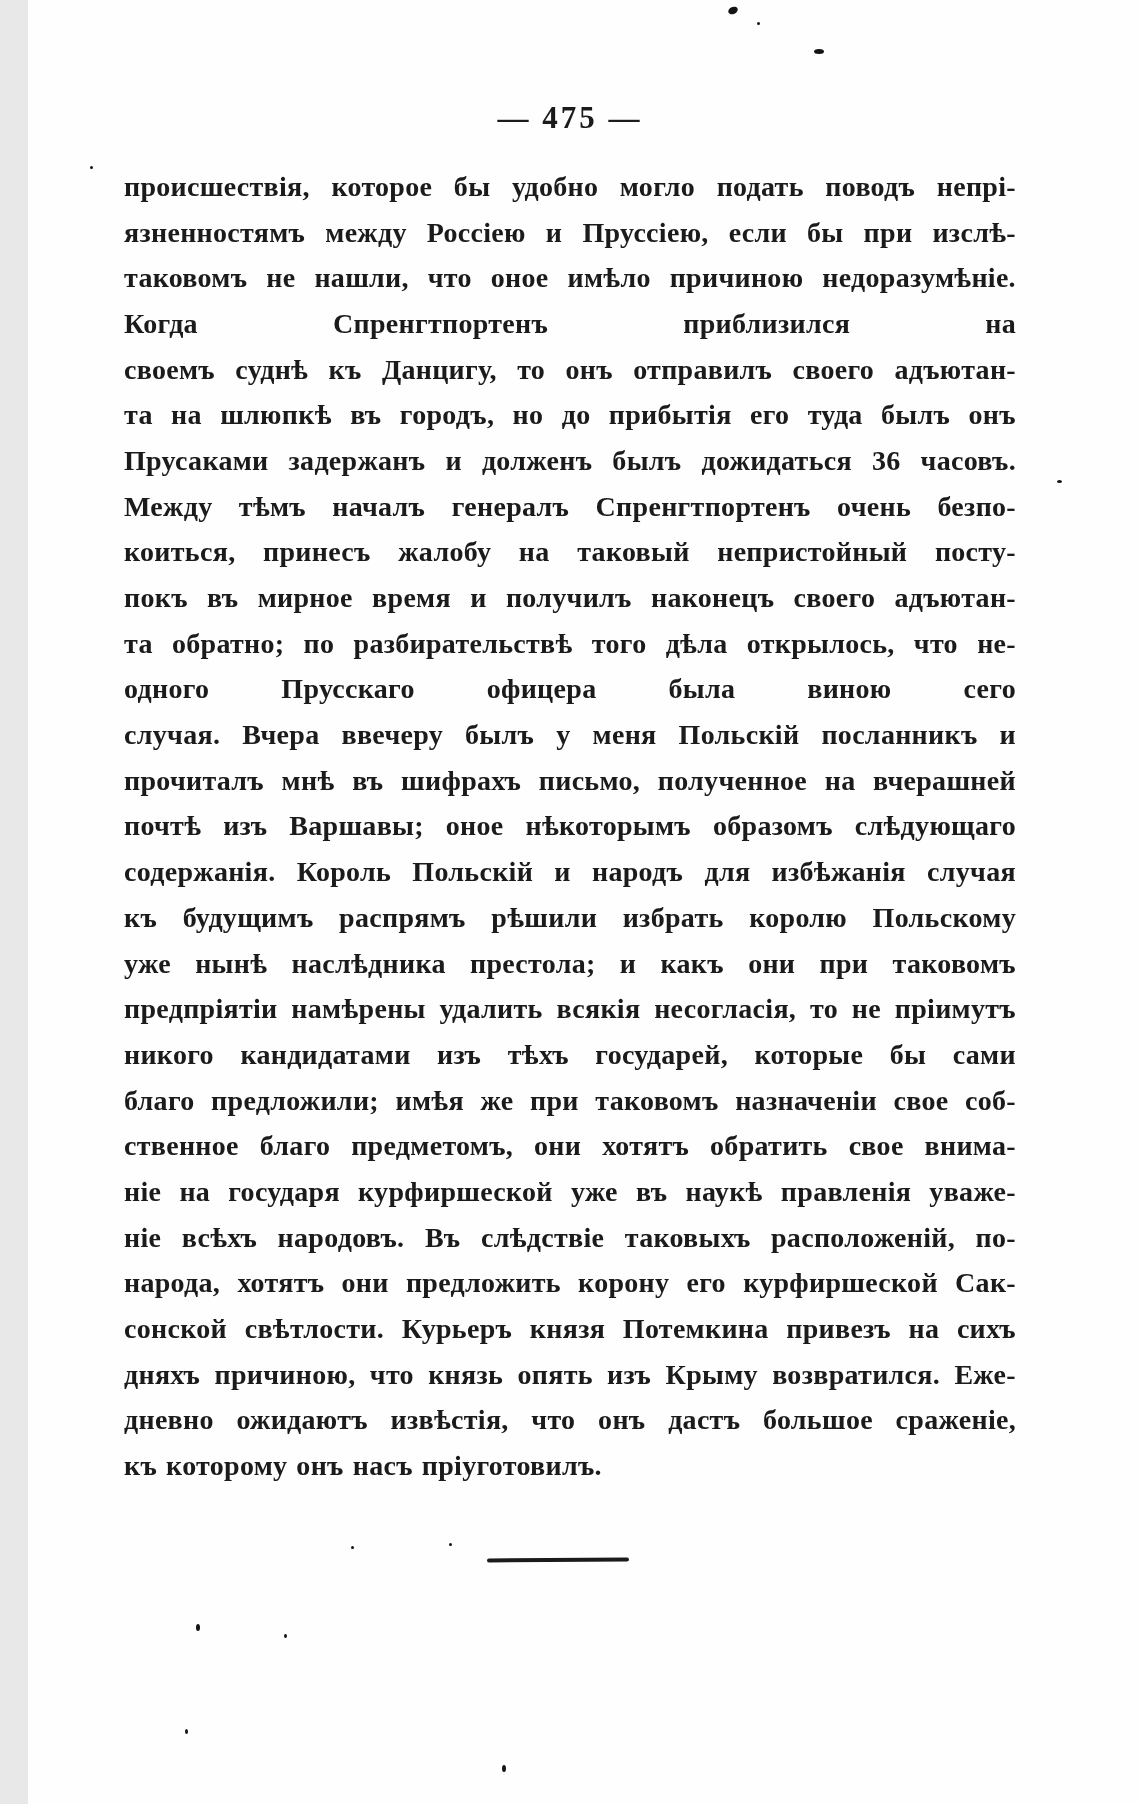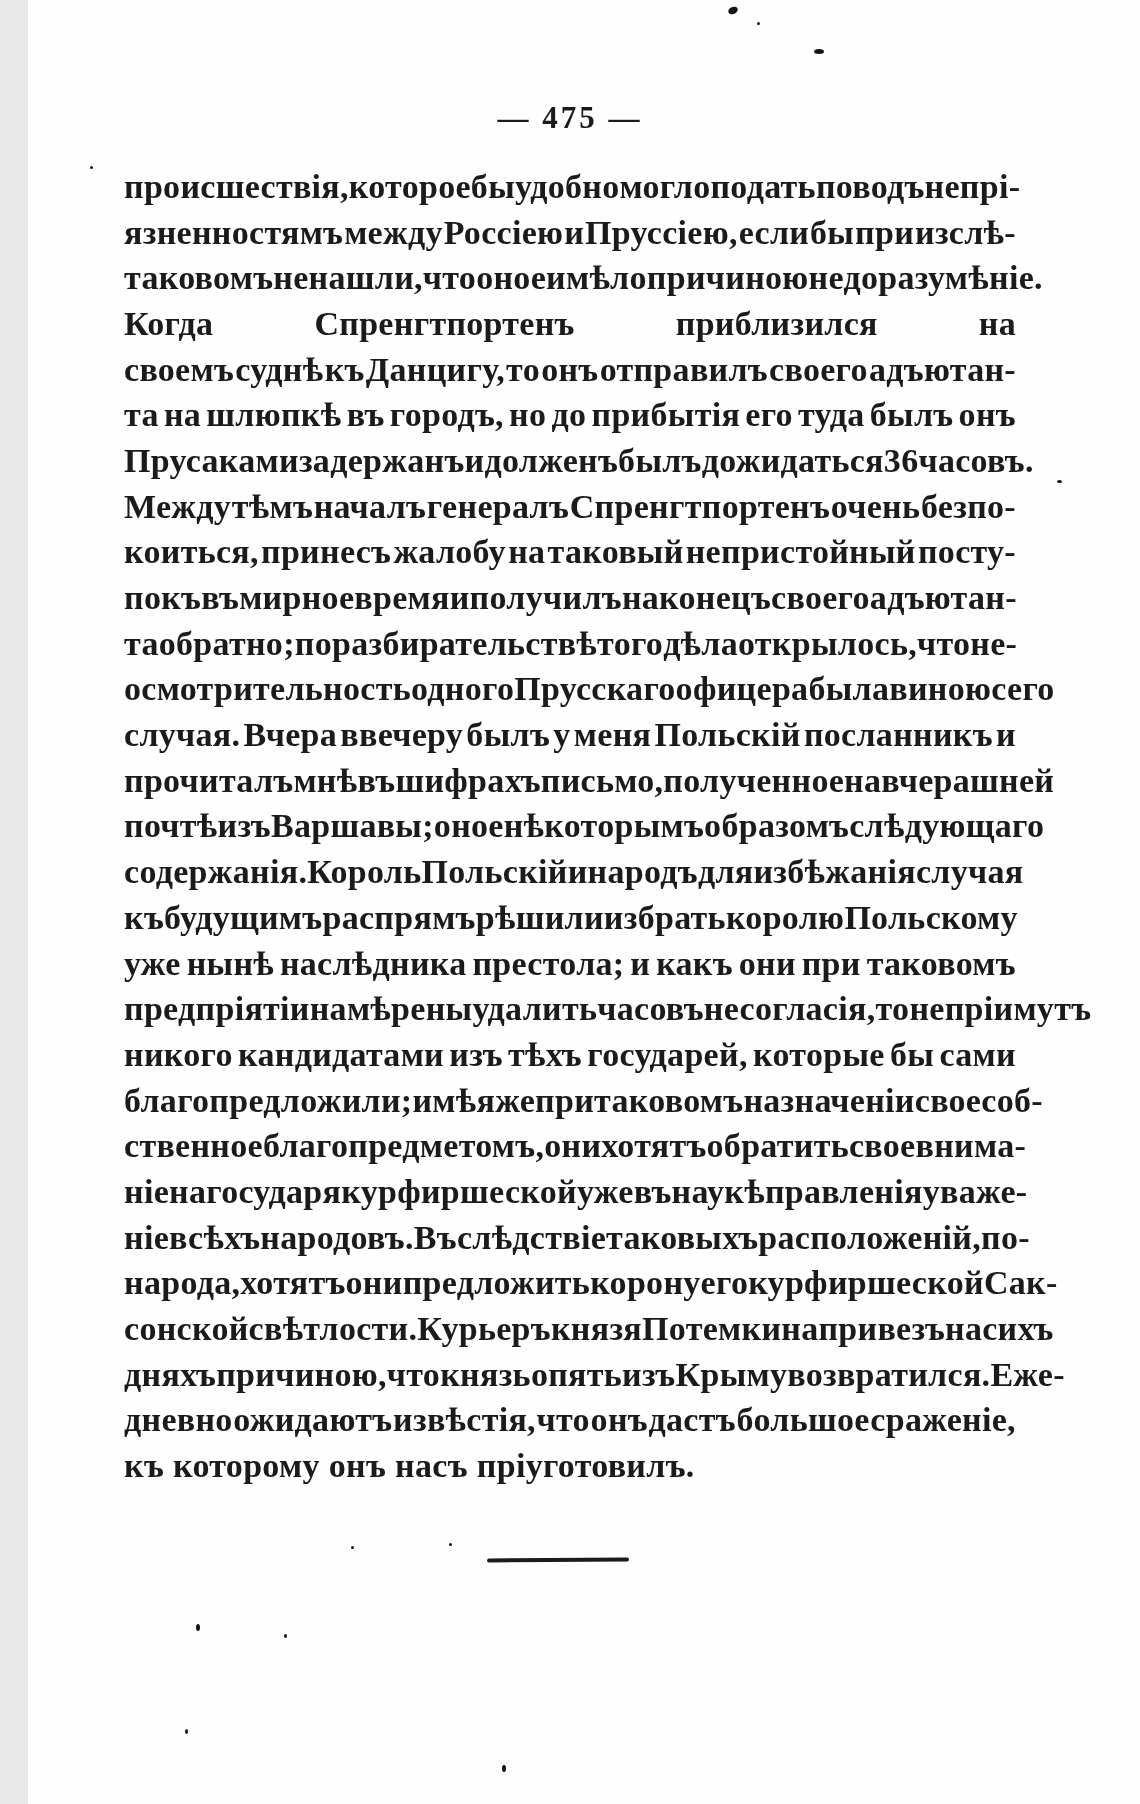--- a/index.html
+++ b/index.html
@@ -26,21 +26,21 @@
     text-align: center;
     font-size: 31px;
     letter-spacing: 3px;
     white-space: pre;
   }
   .text-block {
     position: absolute;
     top: 164px;
     left: 96px;
     width: 892px;
-    font-size: 34px;
+    font-size: 28px;
     letter-spacing: 0.3px;
   }
   .line {
     display: flex;
     justify-content: space-between;
     align-items: center;
     height: 45.7px;
     white-space: nowrap;
   }
   .line.last {
@@ -188,21 +188,20 @@
         <span>обратно;</span>
         <span>по</span>
         <span>разбирательствѣ</span>
         <span>того</span>
         <span>дѣла</span>
         <span>открылось,</span>
         <span>что</span>
         <span>не-</span>
       </div>
       <div class="line">
-        <span>осмотрительность</span>
         <span>одного</span>
         <span>Прусскаго</span>
         <span>офицера</span>
         <span>была</span>
         <span>виною</span>
         <span>сего</span>
       </div>
       <div class="line">
         <span>случая.</span>
         <span>Вчера</span>
@@ -260,21 +259,21 @@
         <span>и</span>
         <span>какъ</span>
         <span>они</span>
         <span>при</span>
         <span>таковомъ</span>
       </div>
       <div class="line">
         <span>предпріятіи</span>
         <span>намѣрены</span>
         <span>удалить</span>
-        <span>часовъ</span>
+        <span>всякія</span>
         <span>несогласія,</span>
         <span>то</span>
         <span>не</span>
         <span>пріимутъ</span>
       </div>
       <div class="line">
         <span>никого</span>
         <span>кандидатами</span>
         <span>изъ</span>
         <span>тѣхъ</span>

